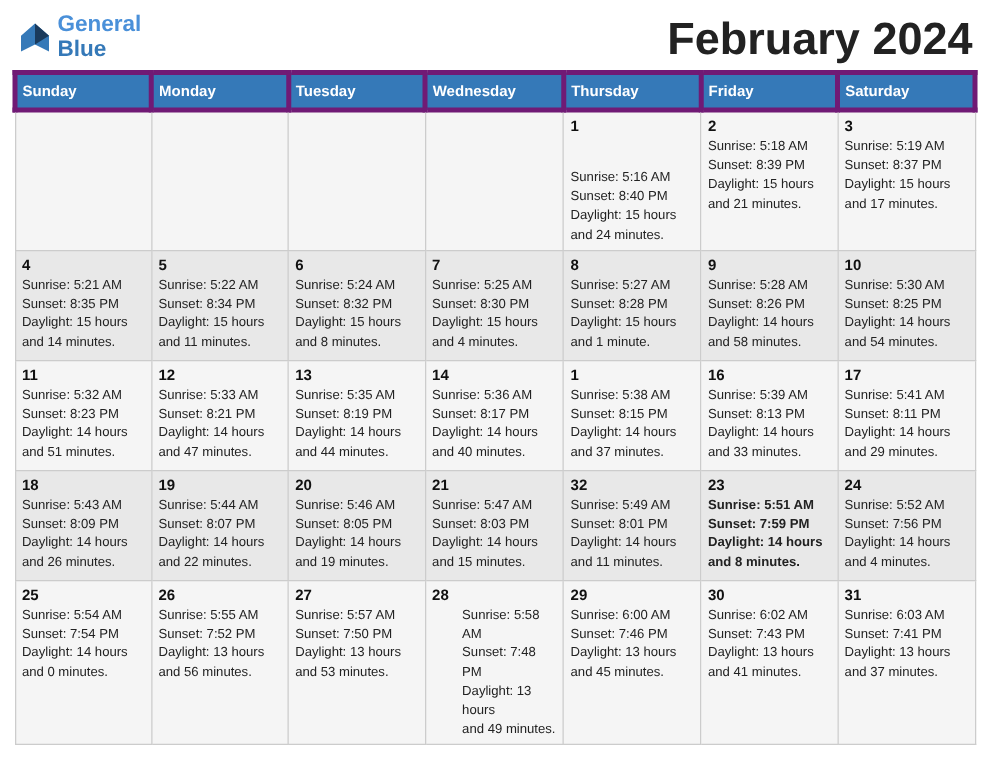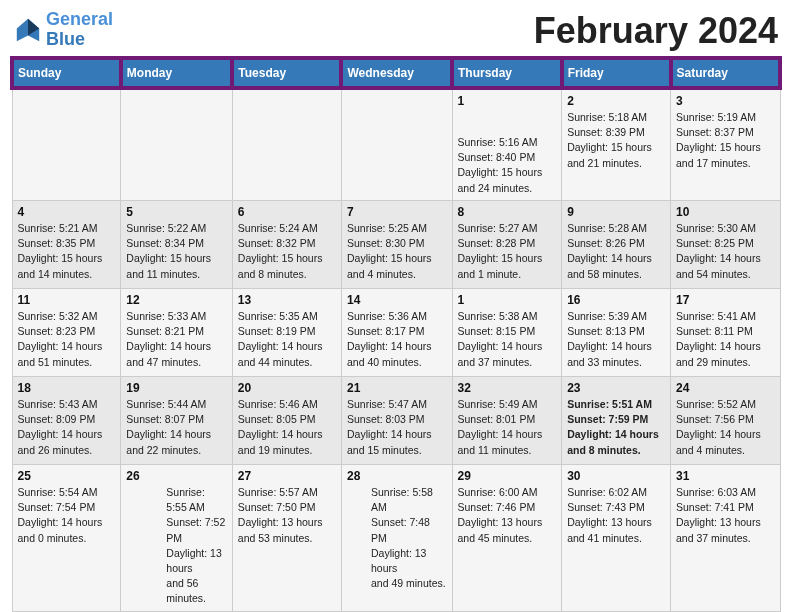--- a/index.html
+++ b/index.html
@@ -304,21 +304,21 @@
       <tr>
         <td>
           <div class="day-num">25</div>
           <div class="day-detail" style="white-space: pre-line;">Sunrise: 5:54 AM
 Sunset: 7:54 PM
 Daylight: 14 hours
 and 0 minutes.</div>
         </td>
         <td>
           <div class="day-num">26</div>
-          <div class="day-detail" style="white-space: pre-line; margin-left: 40px;">Sunrise: 5:55 AM
+          <div class="day-detail" style="white-space: pre-line;">Sunrise: 5:55 AM
 Sunset: 7:52 PM
 Daylight: 13 hours
 and 56 minutes.</div>
         </td>
         <td>
           <div class="day-num">27</div>
           <div class="day-detail" style="white-space: pre-line;">Sunrise: 5:57 AM
 Sunset: 7:50 PM
 Daylight: 13 hours
 and 53 minutes.</div>

